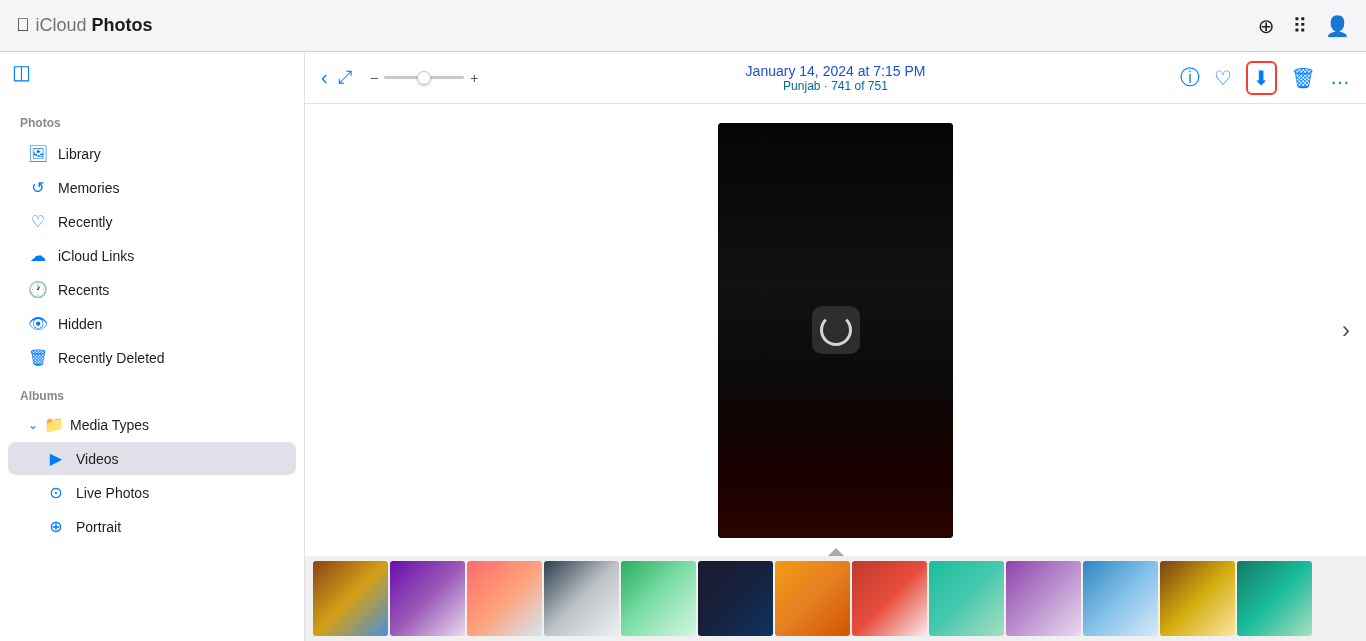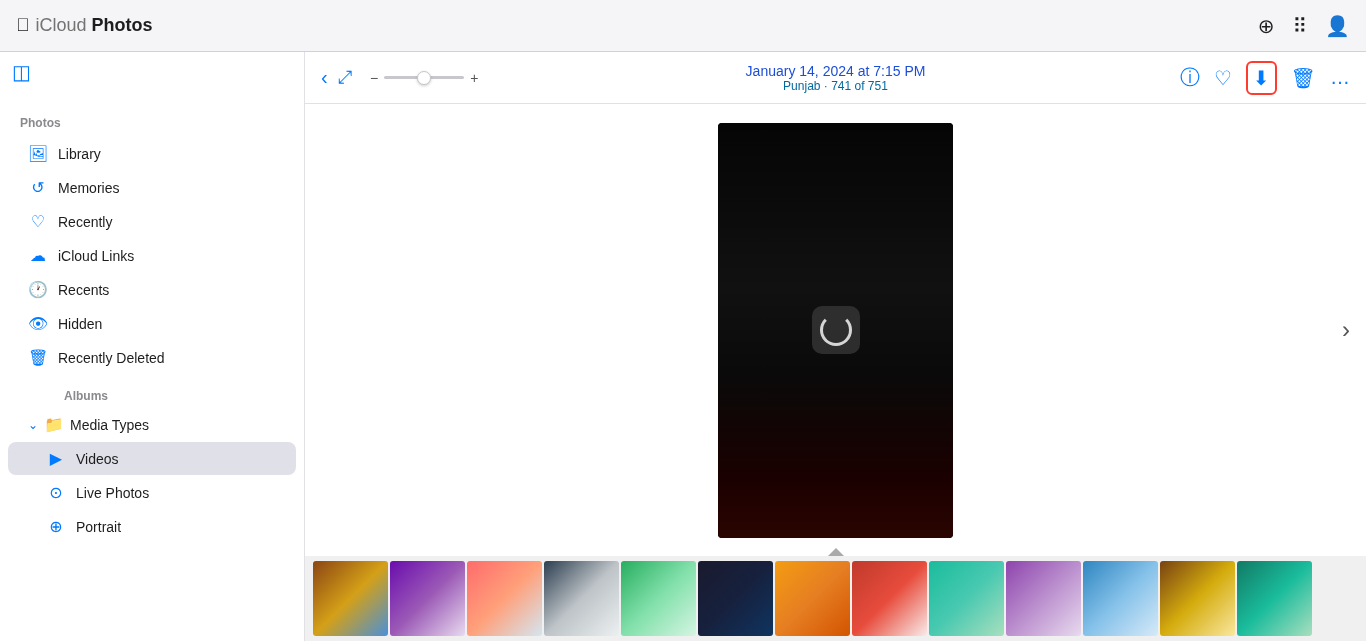--- a/index.html
+++ b/index.html
@@ -98,21 +98,20 @@
     .albums-header {
       display: flex;
       align-items: center;
       gap: 6px;
       padding: 14px 20px 4px 20px;
     }
     .albums-title {
       font-size: 12px;
       font-weight: 600;
       color: #8a8a8e;
-      margin-left: 44px;
     }
     .media-types-row {
       display: flex;
       align-items: center;
       gap: 6px;
       padding: 7px 16px 7px 20px;
       cursor: pointer;
       margin: 1px 8px;
       border-radius: 8px;
     }

